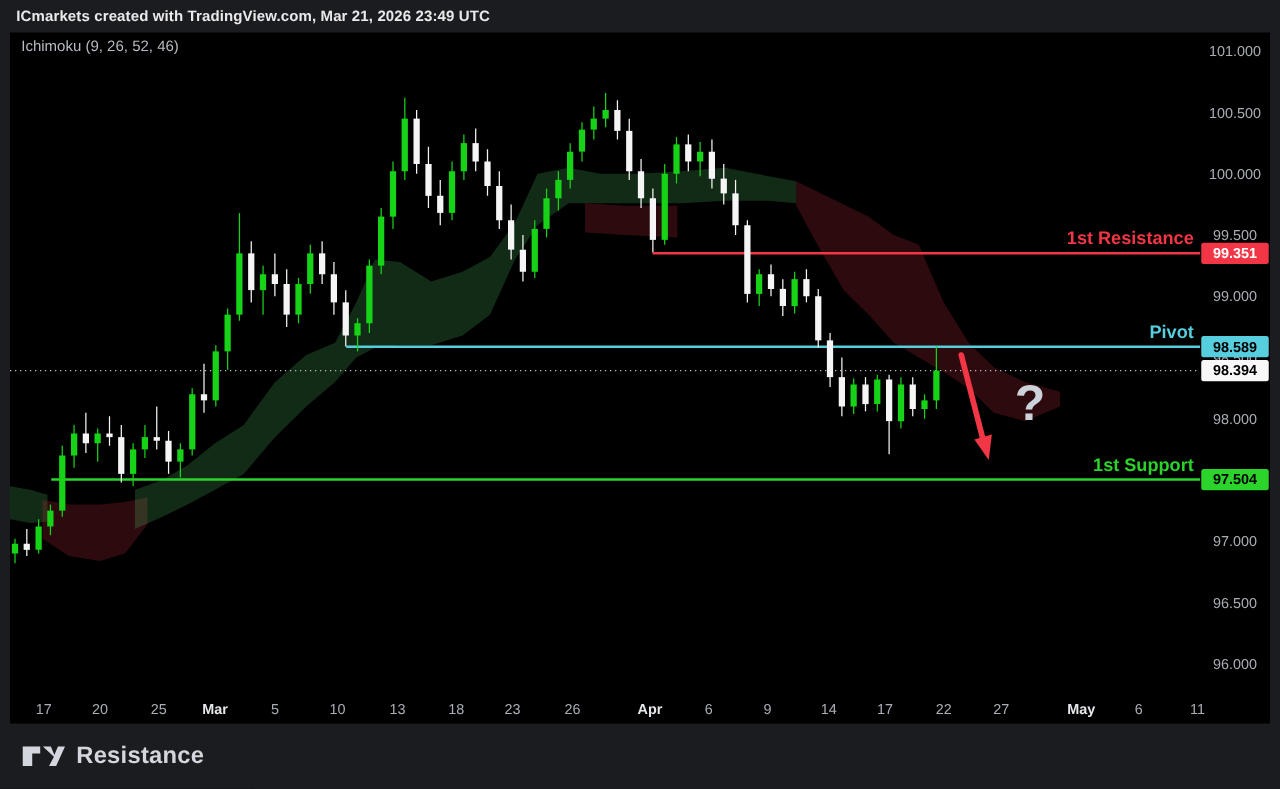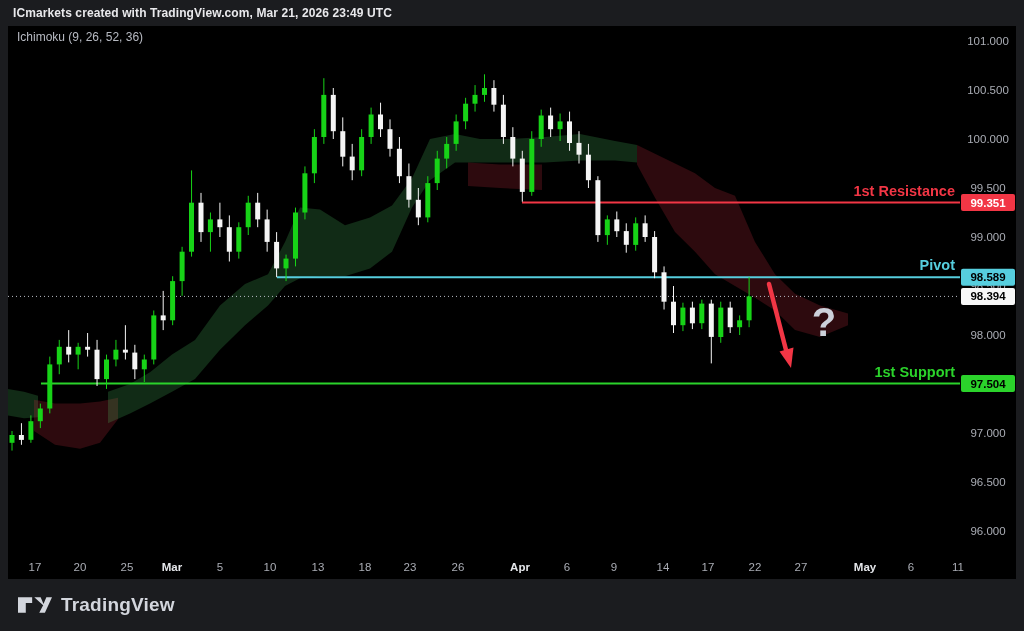--- a/index.html
+++ b/index.html
@@ -34,21 +34,21 @@
 </style>
 </head>
 <body>
 
 <div class="titlebar">
   <span>ICmarkets created with TradingView.com, Mar 21, 2026 23:49 UTC</span>
 </div>
 
 <div class="panel"></div>
 
-<div class="indicator-label">Ichimoku (9, 26, 52, 36)</div>
+<div class="indicator-label">Ichimoku (9, 26, 52, 46)</div>
 
 <svg class="chart" id="chart-svg" width="1024" height="631" viewBox="0 0 1024 631">
     <polygon points="8,388.9 24,391.8 38,395.8 38,417.3 24,418.3 8,415.4" fill="#55d76e" fill-opacity="0.2"></polygon>
     <polygon points="34,399.7 55,403.6 80,403.6 100,401.6 118,397.7 118,419.3 100,442.8 80,448.7 55,444.8 34,431.0" fill="#cc2f3f" fill-opacity="0.22"></polygon>
     <polygon points="108,391.8 130,384.0 150,372.2 172,354.6 195,339.9 220,305.6 245,284.0 268,274.2 285,241.9 300,207.6 320,209.6 345,225.2 370,217.4 392,205.6 412,178.2 430,139.0 455,134.1 480,139.0 510,139.0 545,137.0 580,134.1 615,141.0 637,144.9 637,162.5 615,160.6 580,160.6 545,162.5 510,162.5 480,162.5 455,162.5 430,180.2 412,207.6 392,251.7 370,268.4 345,276.2 320,276.2 300,278.2 285,286.0 268,305.6 245,325.2 220,349.7 195,379.1 172,391.8 150,403.6 130,413.4 108,423.2" fill="#55d76e" fill-opacity="0.2"></polygon>
     <polygon points="468,162.5 500,164.5 542,164.5 542,190.0 500,188.0 468,186.0" fill="#cc2f3f" fill-opacity="0.22"></polygon>
     <polygon points="637,144.9 655,153.7 675,163.5 695,173.3 715,188.0 735,195.8 755,241.9 775,274.2 795,293.8 820,305.6 848,313.4 848,325.2 820,337.0 795,330.1 775,310.5 755,297.8 735,286.0 715,274.2 695,251.7 675,232.1 655,197.8 637,164.5" fill="#cc2f3f" fill-opacity="0.22"></polygon>
     <line x1="522" y1="202.6" x2="960" y2="202.6" stroke="#f23645" stroke-width="2"></line>
     <line x1="277" y1="277.3" x2="960" y2="277.3" stroke="#56cede" stroke-width="2"></line>
     <line x1="41" y1="383.6" x2="960" y2="383.6" stroke="#2bd32b" stroke-width="2"></line>
@@ -256,15 +256,15 @@
     <polygon points="791,368 779.5,351.5 793.5,347.5" fill="#f23645"></polygon>
     <text x="824" y="336" fill="#ccd1da" font-size="40" font-weight="bold" text-anchor="middle" font-family="&quot;Liberation Sans&quot;, sans-serif">?</text>
   </svg>
 
 <div class="footerbar">
   <div class="tv-logo">
     <svg width="34" height="22" viewBox="0 0 48 22">
       <polygon points="0,0 20,0 20,8 11,8 11,22 0,22" fill="#d3d6dd"></polygon>
       <polygon points="23,0 32,0 36,9.5 40,0 48,0 38,22 30,22 35.5,11.5" fill="#d3d6dd"></polygon>
     </svg>
-    <span class="tv-wordmark">TradingView</span>
+    <span class="tv-wordmark">Resistance</span>
   </div>
 </div>
 
 </body></html>

